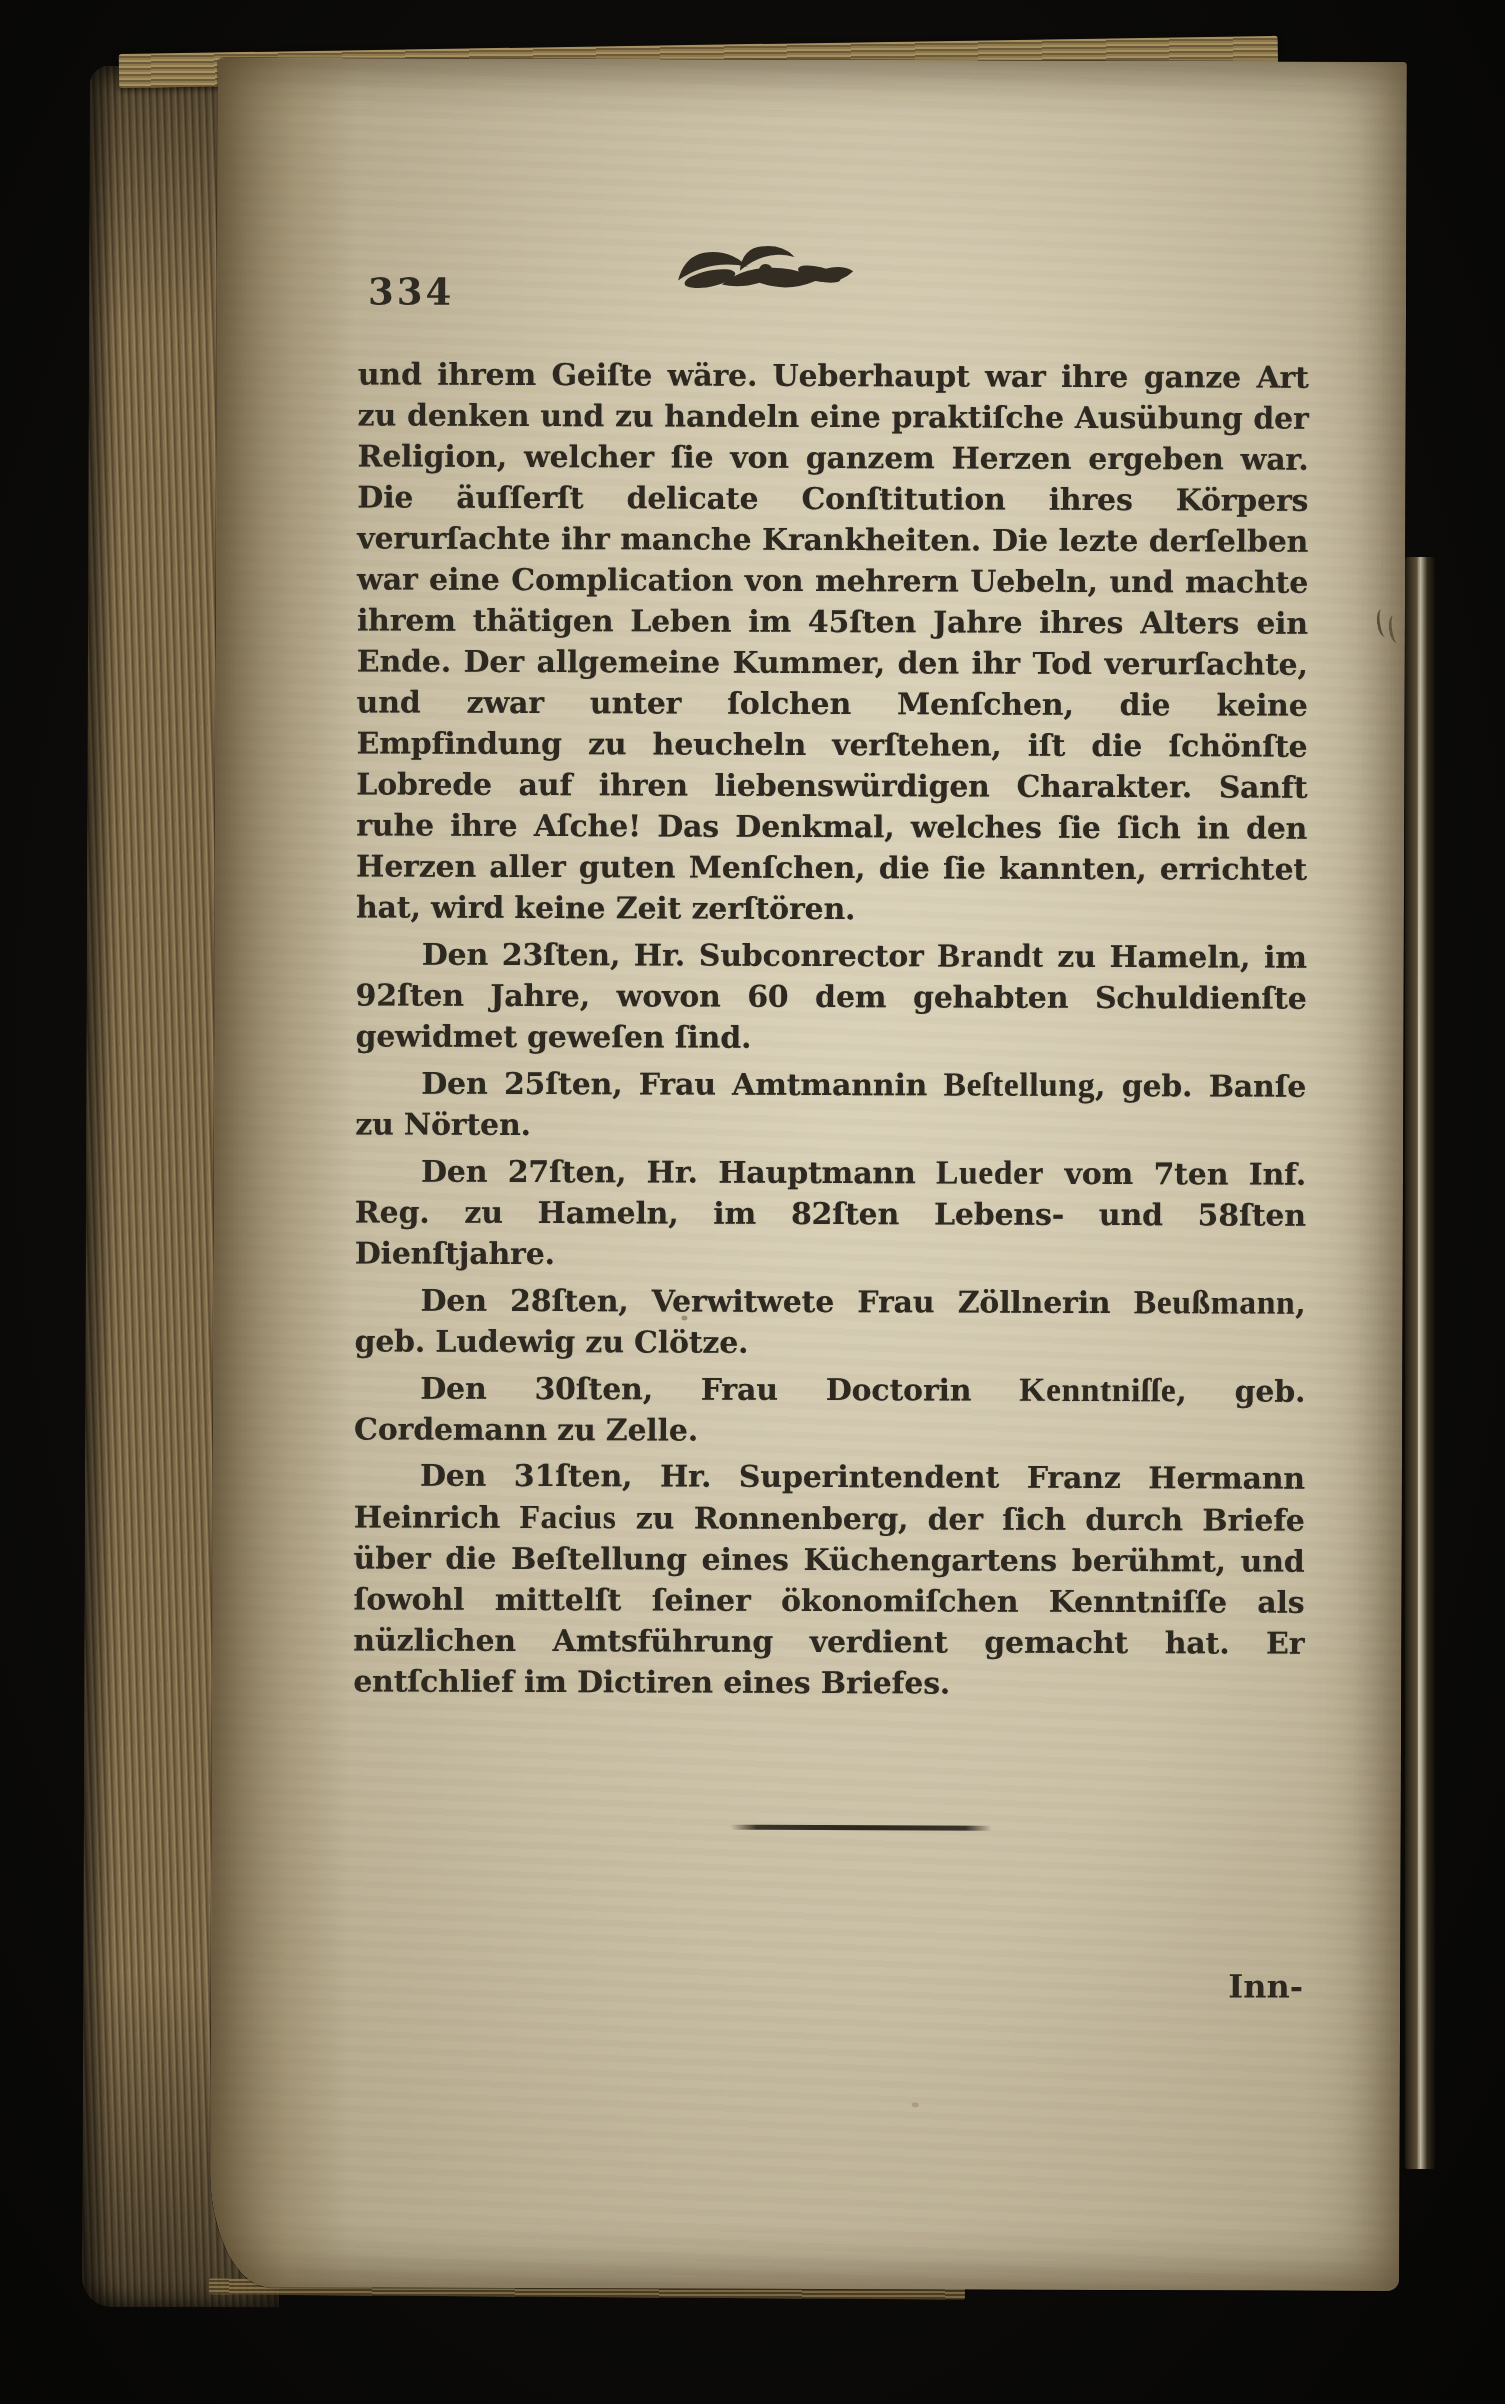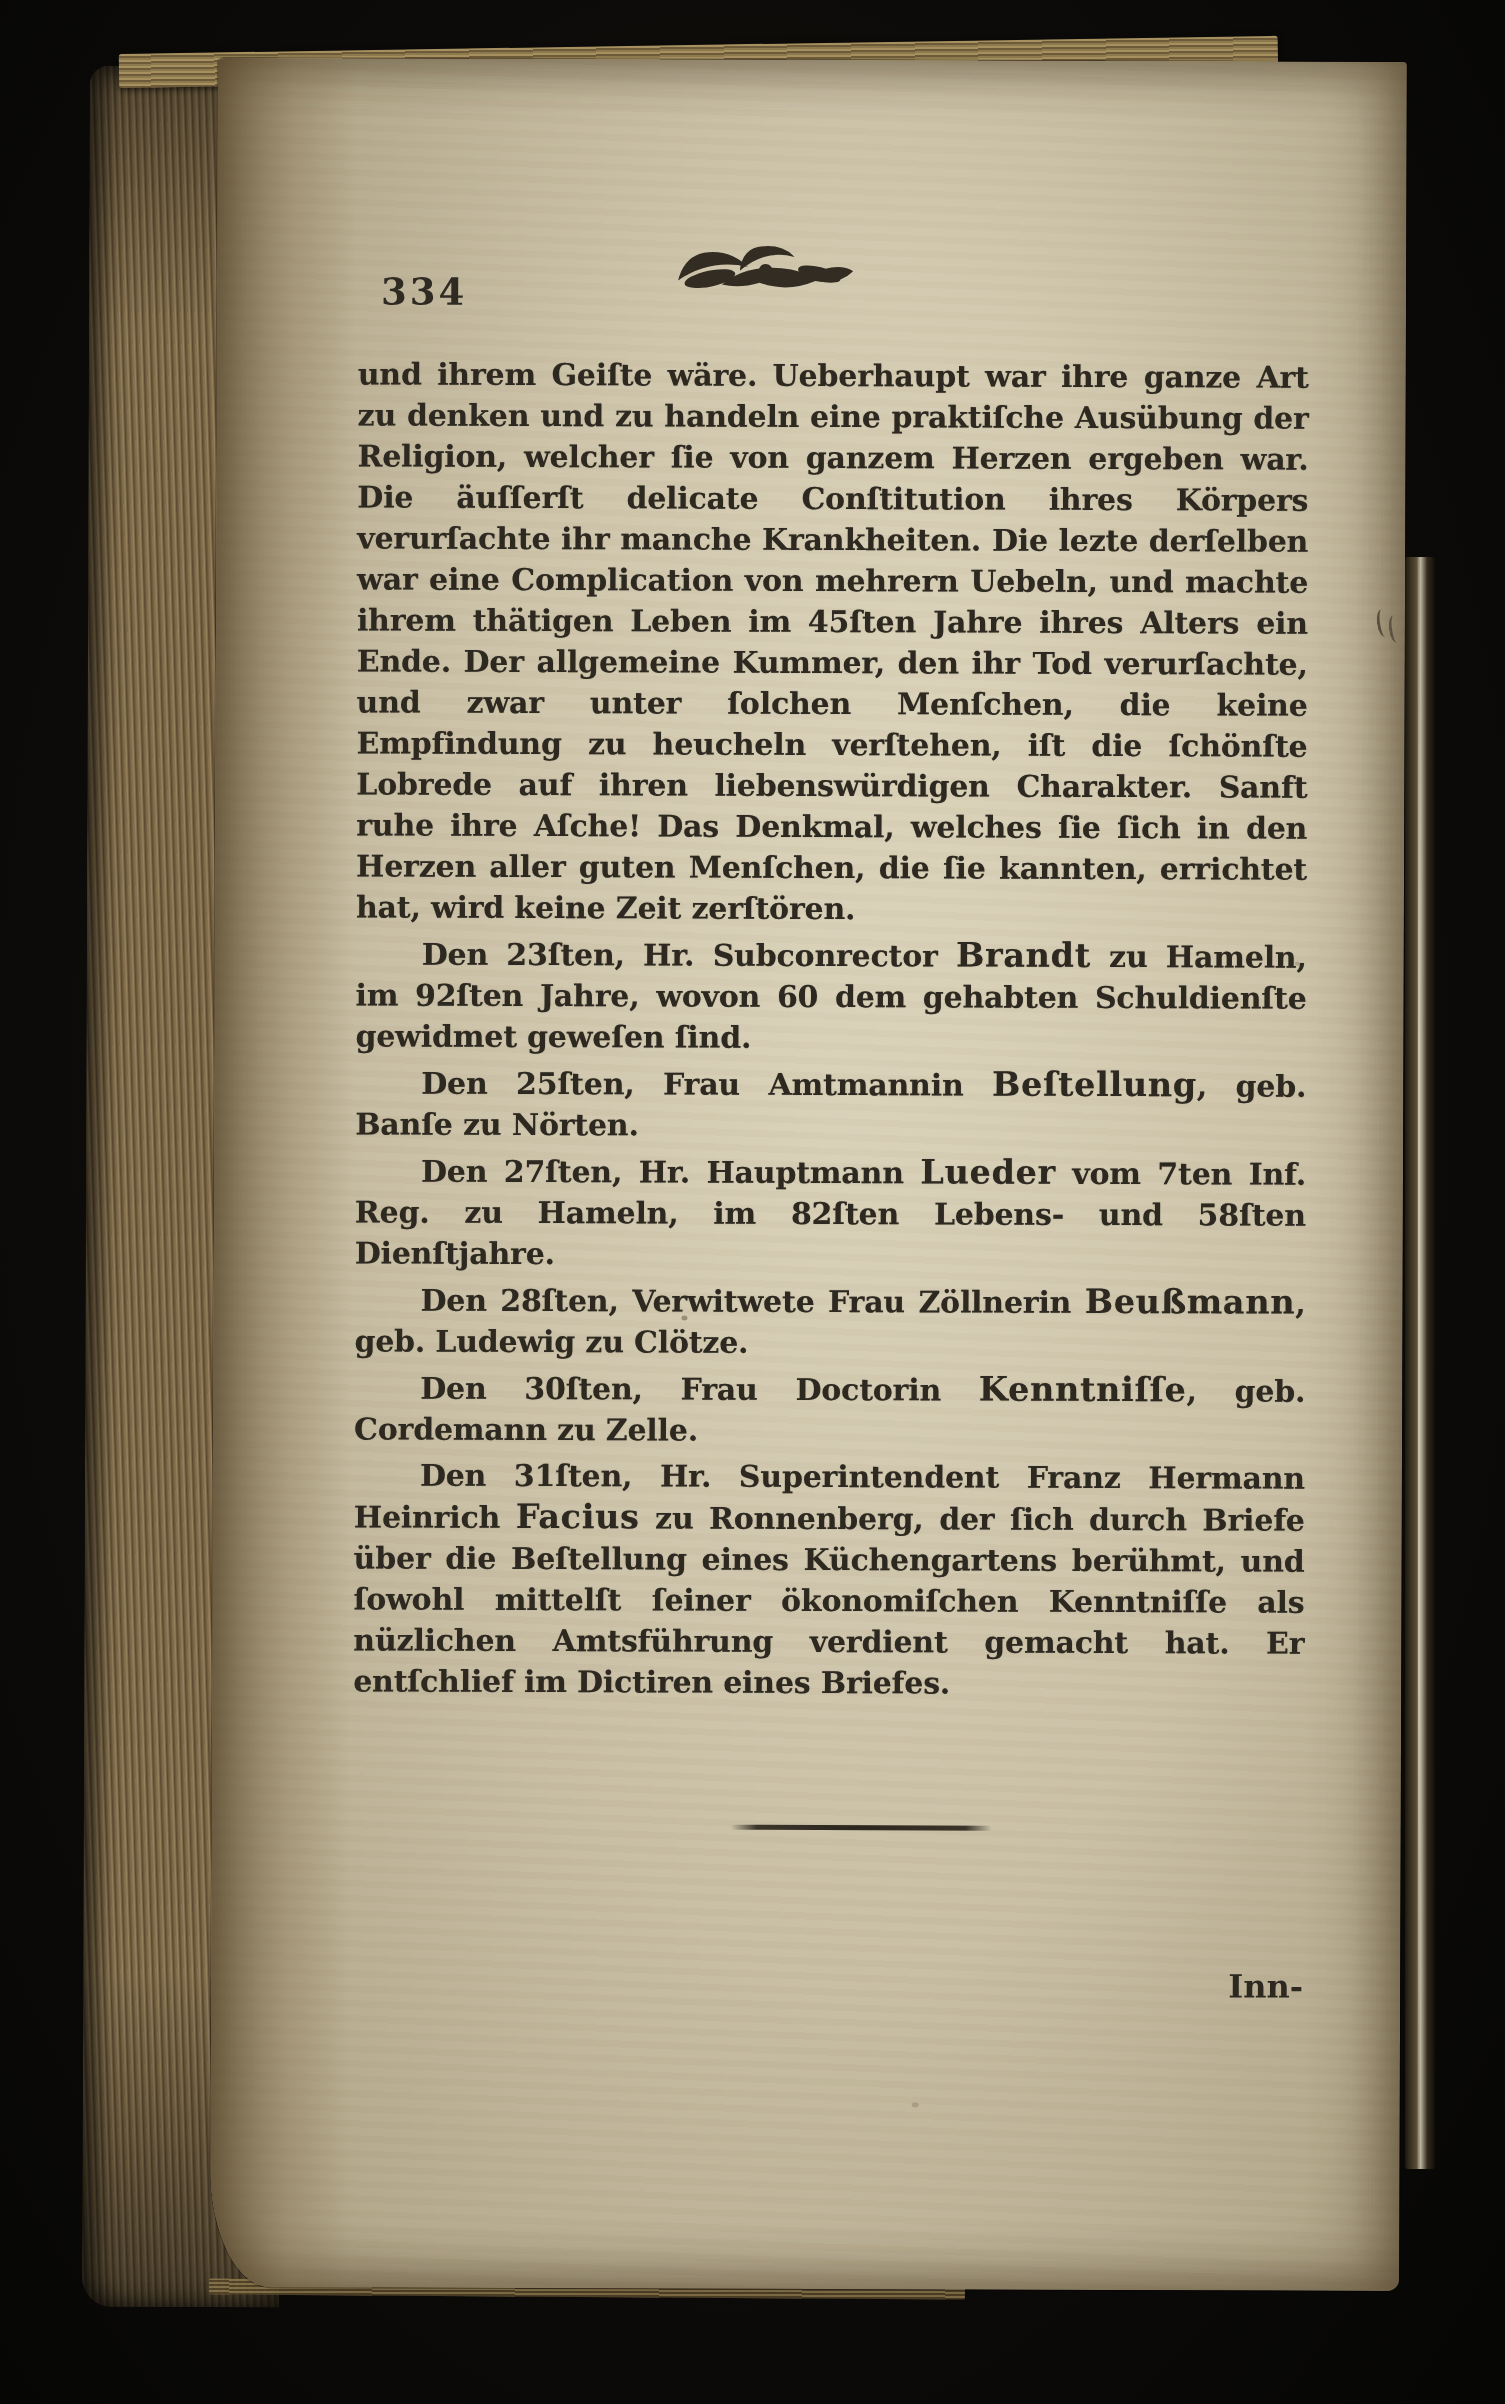--- a/index.html
+++ b/index.html
@@ -49,36 +49,36 @@
       0 0 0 1px rgba(0,0,0,.35);
     transform:rotate(.2deg);
   }
   .page .gutter-shade {
     position:absolute; left:0; top:0; bottom:0; width:139px;
     background:linear-gradient(90deg, rgba(82,64,36,.6), rgba(118,97,60,.28) 55%, rgba(118,97,60,0));
     border-radius:inherit; pointer-events:none;
   }
 
   .page-number {
-    position:absolute; left:164px; top:211px;
+    position:absolute; left:151px; top:211px;
     font-size:37px; font-weight:700; color:#2f2b23; letter-spacing:3px;
   }
   .ornament {
     position:absolute; left:453px; top:181px; width:189px; height:62px;
   }
 
   .text-block {
     position:absolute; top:295px; left:141px; width:951px;
     color:#2d2921; font-size:30px; line-height:41px; font-weight:700;
     text-align:justify; letter-spacing:-0.2px;
     text-shadow:0 0 1px rgba(45,41,33,.4);
   }
   .para { margin:0; }
   .entry { text-indent:66px; margin-top:5px; }
-  .emph { font-size:1.12em; letter-spacing:0.6px; }
+  .emph { font-size:1.12em; letter-spacing:0.6px;font-family:Liberation Serif, serif; }
 
   .rule {
     position:absolute; top:1765px; left:519px; width:261px; height:5px;
     background:linear-gradient(90deg, transparent, #3a342a 10%, #2b261e 50%, #3a342a 90%, transparent);
     border-radius:2px;
   }
   .catchword {
     position:absolute; top:1906px; left:141px; width:951px;
     text-align:right; font-size:32px; font-weight:700; color:#2d2921;
   }

